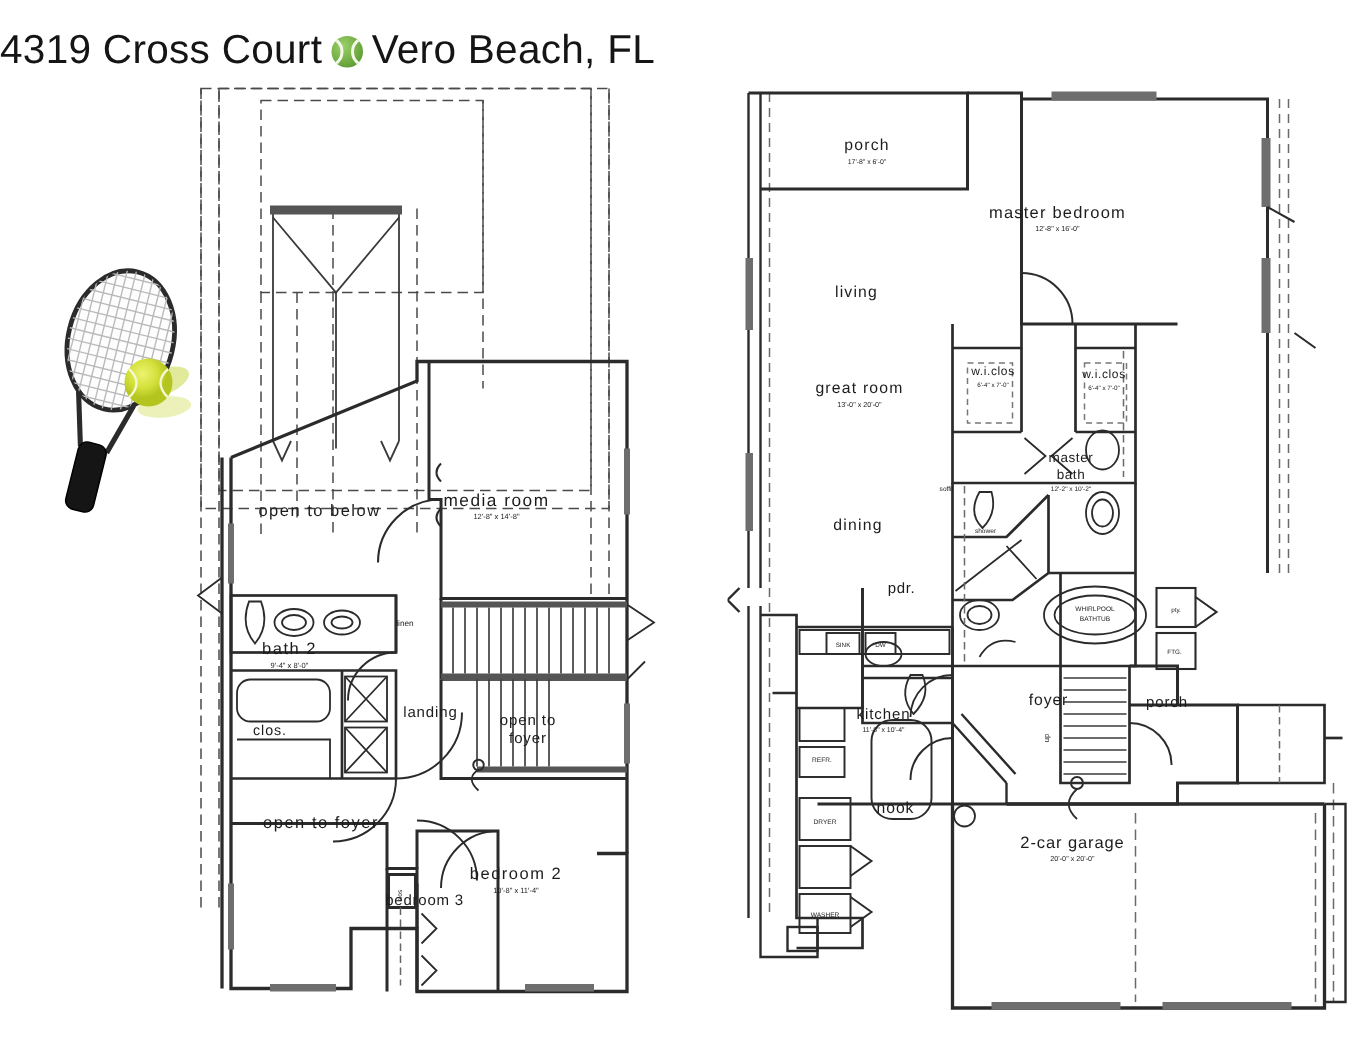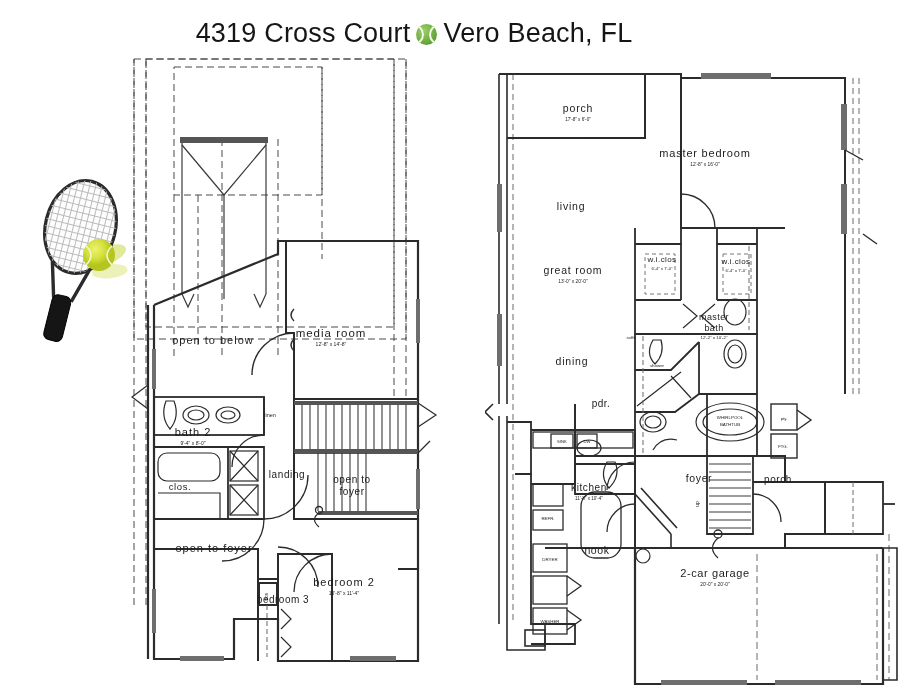--- a/index.html
+++ b/index.html
@@ -3,21 +3,21 @@
 <meta charset="utf-8">
 <title>Floor Plan</title>
 <style>
   html,body{margin:0;padding:0;background:#ffffff;}
   body{
     width:900px;height:696px;overflow:hidden;position:relative;
     font-family:"Liberation Sans", sans-serif;
     color:#1a1a1a;
   }
   #page-title{
-    position:absolute;left:0;top:18px;width:828px;text-align:center;
+    position:absolute;left:0;top:18px;width:828px;text-align:left;
     font-size:27px;font-weight:400;letter-spacing:.2px;color:#151515;
     white-space:nowrap;
   }
   #page-title .ball{
     display:inline-block;vertical-align:-3px;width:21px;height:21px;
     margin:0 6px;border-radius:50%;
     background:radial-gradient(circle at 36% 32%, #9ed06a 0%, #6aa83e 62%, #4f8a2c 100%);
     position:relative;overflow:hidden;
   }
   #page-title .ball::before,#page-title .ball::after{
@@ -251,21 +251,21 @@
   <text class="lbl" x="96" y="503" font-size="11" text-anchor="middle" letter-spacing="1">open to foyer</text>
   <text class="lbl" x="96" y="512" font-size="5" text-anchor="middle" fill="#3a3a3a"></text>
   <text class="lbl" x="226" y="537" font-size="11" text-anchor="middle" letter-spacing="1">bedroom 2</text>
   <text class="lbl" x="226" y="546" font-size="5" text-anchor="middle" fill="#3a3a3a">10'-8" x 11'-4"</text>
   <text class="lbl" x="165" y="554" font-size="10" text-anchor="middle" letter-spacing=".5">bedroom 3</text>
   <text class="lbl" x="150" y="548" font-size="4.5" text-anchor="middle" transform="rotate(-90 150 548)">clos</text>
   <text class="lbl" x="152" y="368" font-size="5.5" text-anchor="middle">linen</text>
 </svg>
 </div>
 
-<div class="plan" id="plan-right" style="left:485px;top:64px;">
+<div class="plan" id="plan-right" style="left:485px;top:52px;">
 <svg width="415" height="630" viewBox="0 0 415 630">
 
   <g fill="none" stroke="#2b2b2b" stroke-width="1.6">
     <path d="M14 10 L14 340 M22 10 L22 340"></path>
     <path d="M14 352 L14 560 M22 352 L22 560"></path>
     <path d="M8 340 L0 348 L8 356 M8 352"></path>
   </g>
   <g fill="none" stroke="#6a6a6a" stroke-width="1" stroke-dasharray="6 4">
     <line x1="28" y1="10" x2="28" y2="560"></line>
   </g>

